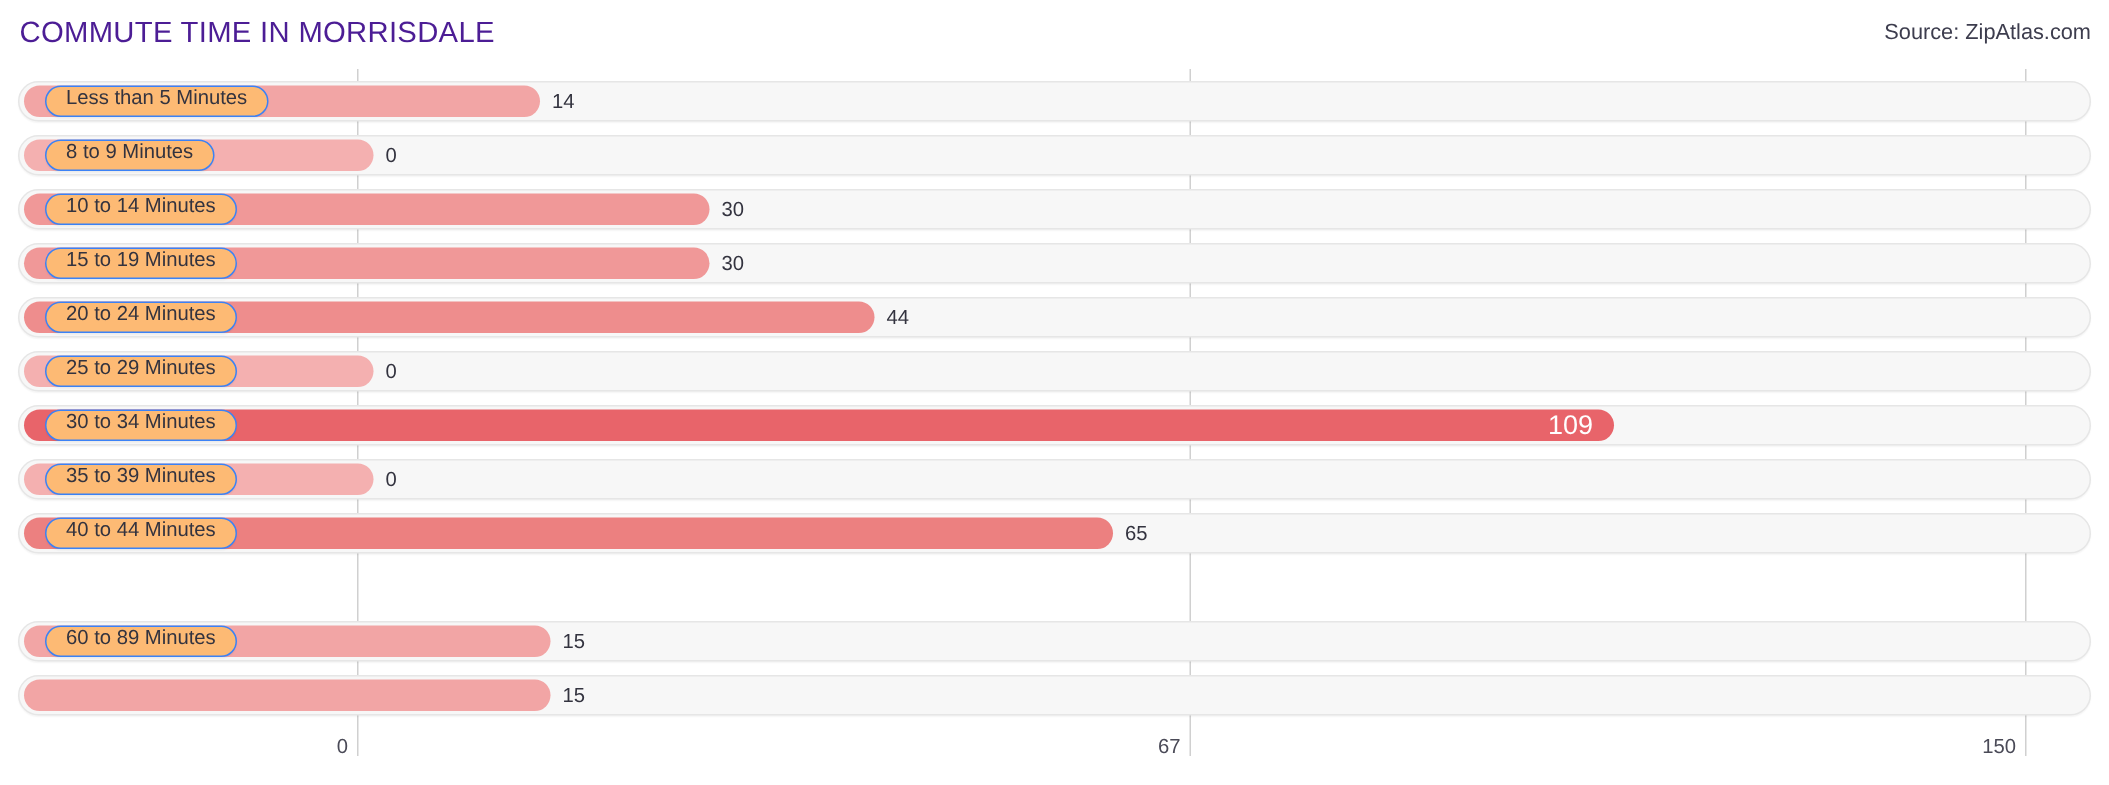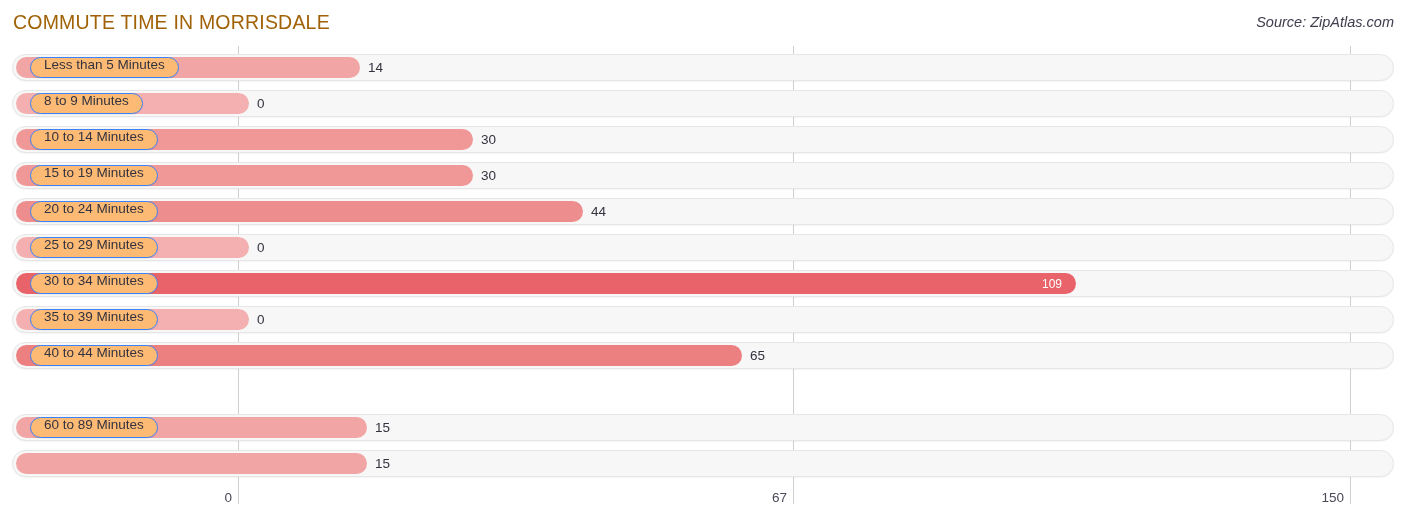--- a/index.html
+++ b/index.html
@@ -21,31 +21,30 @@
     position: absolute;
     left: 0; top: 0;
     width: 1406px;
     height: 46px;
   }
   .chart-title {
     position: absolute;
     left: 13px;
     top: 11px;
     font-size: 19.5px;
-    color: #a16207;
+    color: #4c1d95;
     letter-spacing: 0.2px;
     white-space: nowrap;
     font-weight: 400;
   }
   .source-note {
     position: absolute;
     right: 12px;
     top: 14px;
     font-size: 14.5px;
-    font-style: italic;
     color: #3d3d4e;
     white-space: nowrap;
   }
 
   
   .plot {
     position: absolute;
     left: 0;
     top: 46px;
     width: 1406px;
@@ -138,21 +137,21 @@
     white-space: nowrap;
   }
   
   .value-in {
     position: absolute;
     top: 3px;
     height: 21px;
     display: flex;
     align-items: center;
     justify-content: flex-end;
-    font-size: 12px;
+    font-size: 18px;
     color: #ffffff;
     white-space: nowrap;
     padding-right: 14px;
     box-sizing: border-box;
   }
 
   
   .axis {
     position: absolute;
     left: 0;

